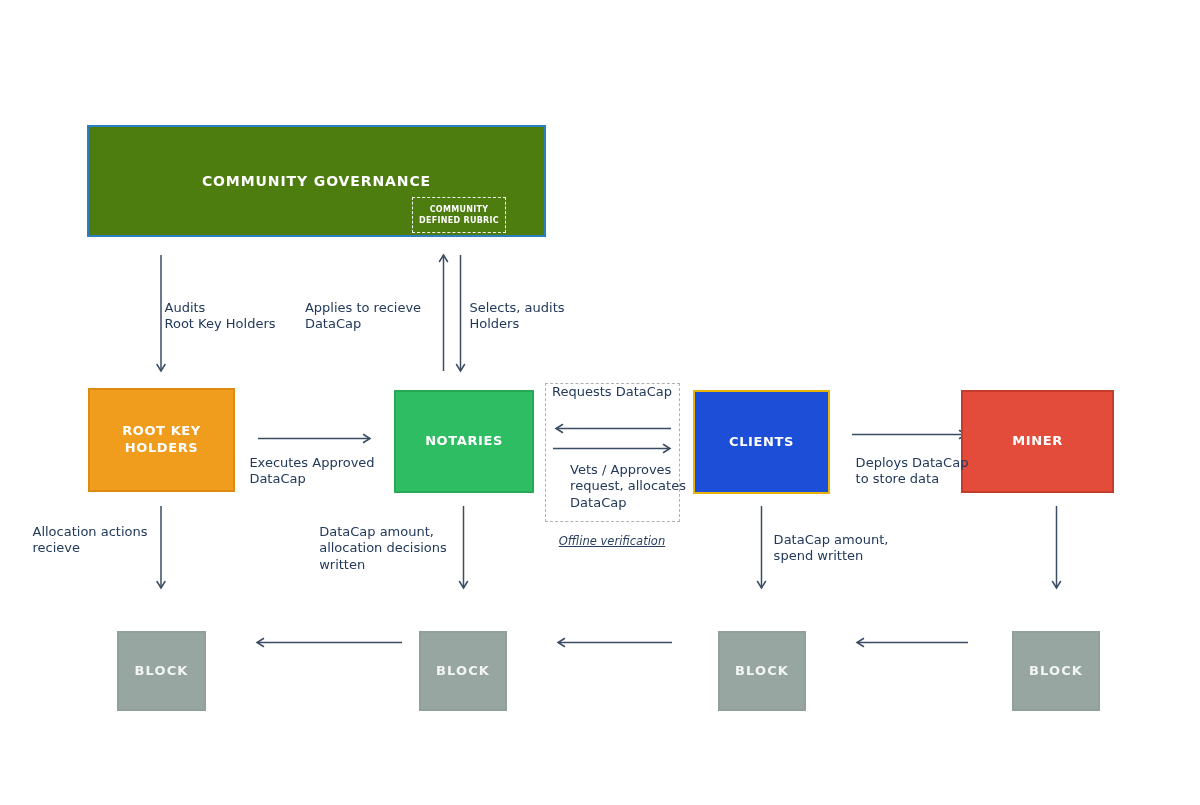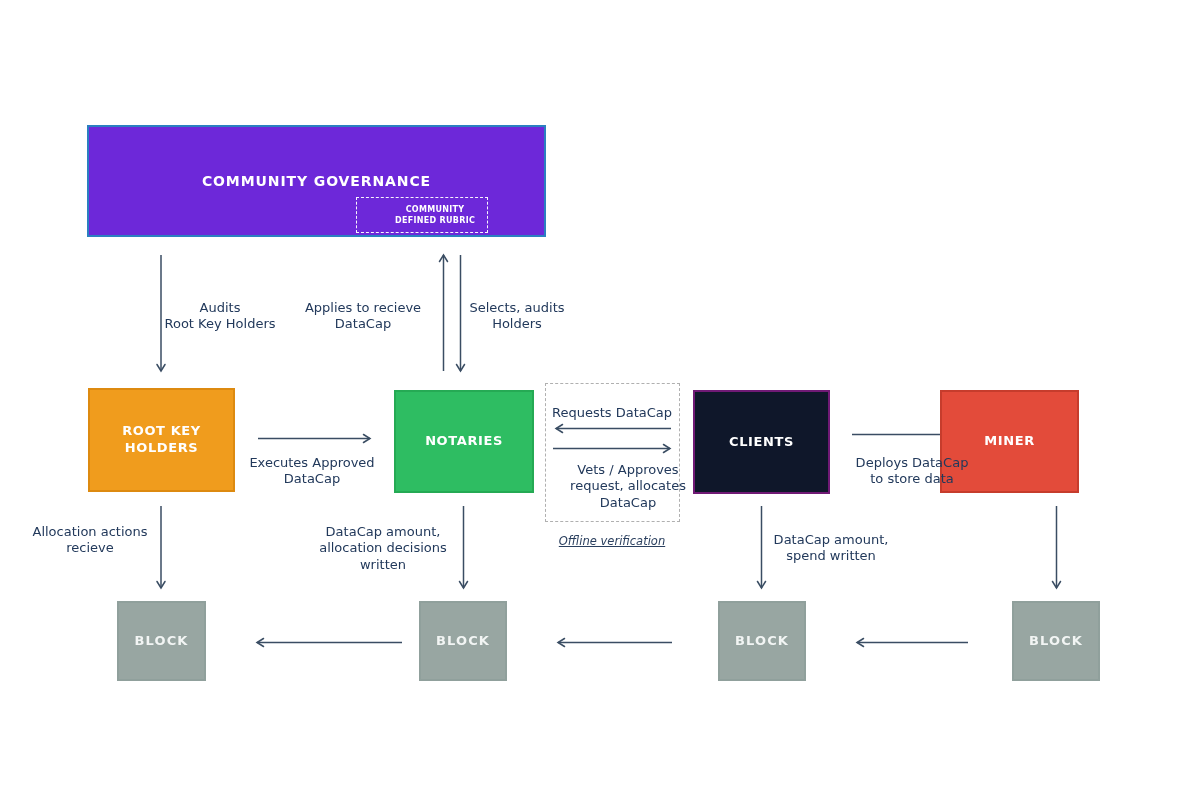--- a/index.html
+++ b/index.html
@@ -16,52 +16,51 @@
     position: absolute;
     display: flex; align-items: center; justify-content: center;
     box-sizing: border-box;
     text-align: center;
   }
   .node-label {
     color: #ffffff; font-weight: bold;
     font-size: 13px; letter-spacing: 0.6px;
     line-height: 1.3; white-space: pre-line;
   }
-  .node.blue   { background: #6d28d9; border: 2px solid #2b7fc1; }
+  .node.blue   { background: #4d7c0f; border: 2px solid #2b7fc1; }
   .node.orange { background: #f09c1d; border: 2px solid #dd8a10; }
   .node.green  { background: #2ebd62; border: 2px solid #25aa54; }
-  .node.purple { background: #0f172a; border: 2px solid #701a75; }
+  .node.purple { background: #1d4ed8; border: 2px solid #eab308; }
   .node.red    { background: #e34b3a; border: 2px solid #c63c2c; }
-  .node.gray   { background: #98a6a2; border: 2px solid #90a09c; }
+  .node.gray   { background: #98a6a2; border: 2px solid #90a09c; margin-top: 30px; }
   .node.blue .node-label { font-size: 14px; letter-spacing: 0.9px; }
   .node.gray .node-label { letter-spacing: 1.1px; color: #f2f5f4; }
 
   .rubric {
-    position: absolute; right: 56px; bottom: 2px;
+    position: absolute; right: 38px; bottom: 2px;
     width: 92px; height: 34px;
     border: 1px dashed rgba(255,255,255,0.95);
-    display: flex; align-items: center;  padding-left: 38px;
+    display: flex; align-items: center; justify-content: center;
   }
   .rubric-label {
     color: #ffffff; font-weight: bold; font-size: 8px;
     letter-spacing: 0.3px; line-height: 1.4; white-space: pre-line;
     text-align: center;
   }
 
   .offline-box {
     position: absolute;
     border: 1px dashed #b0b0b0;
     box-sizing: border-box;
     background: transparent;
   }
 
   .lbl {
     position: absolute;
     transform: translateX(-50%);
-    text-align: center;
     color: #22395b;
     font-size: 13px;
     line-height: 1.25;
     white-space: pre-line;
   }
   .lbl.italic { font-style: italic; font-size: 11.5px; color: #2a3f5e; text-decoration: underline; }
 </style>
 </head>
 <body>
 
@@ -107,21 +106,21 @@
   <div class="node green" style="left:394px;top:390px;width:140px;height:103px">
     <span class="node-label">NOTARIES</span>
   </div>
 
   <div class="offline-box" style="left:545px;top:383px;width:135px;height:139px"></div>
 
   <div class="node purple" style="left:693px;top:390px;width:137px;height:104px">
     <span class="node-label">CLIENTS</span>
   </div>
 
-  <div class="node red" style="left:940px;top:390px;width:139px;height:103px">
+  <div class="node red" style="left:961px;top:390px;width:153px;height:103px">
     <span class="node-label">MINER</span>
   </div>
 
   <div class="node gray" style="left:117px;top:601px;width:89px;height:80px">
     <span class="node-label">BLOCK</span>
   </div>
   <div class="node gray" style="left:419px;top:601px;width:88px;height:80px">
     <span class="node-label">BLOCK</span>
   </div>
   <div class="node gray" style="left:718px;top:601px;width:88px;height:80px">
@@ -132,21 +131,21 @@
   </div>
 
   <div class="lbl" style="left:220px;top:300px">Audits
 Root Key Holders</div>
   <div class="lbl" style="left:363px;top:300px">Applies to recieve
 DataCap</div>
   <div class="lbl" style="left:517px;top:300px">Selects, audits
 Holders</div>
   <div class="lbl" style="left:312px;top:455px">Executes Approved
 DataCap</div>
-  <div class="lbl" style="left:612px;top:405px">Requests DataCap</div>
+  <div class="lbl" style="left:612px;top:384px">Requests DataCap</div>
   <div class="lbl" style="left:628px;top:462px">Vets / Approves
 request, allocates
 DataCap</div>
   <div class="lbl italic" style="left:612px;top:534px">Offline verification</div>
   <div class="lbl" style="left:912px;top:455px">Deploys DataCap
 to store data</div>
   <div class="lbl" style="left:90px;top:524px">Allocation actions
 recieve</div>
   <div class="lbl" style="left:383px;top:524px">DataCap amount,
 allocation decisions

